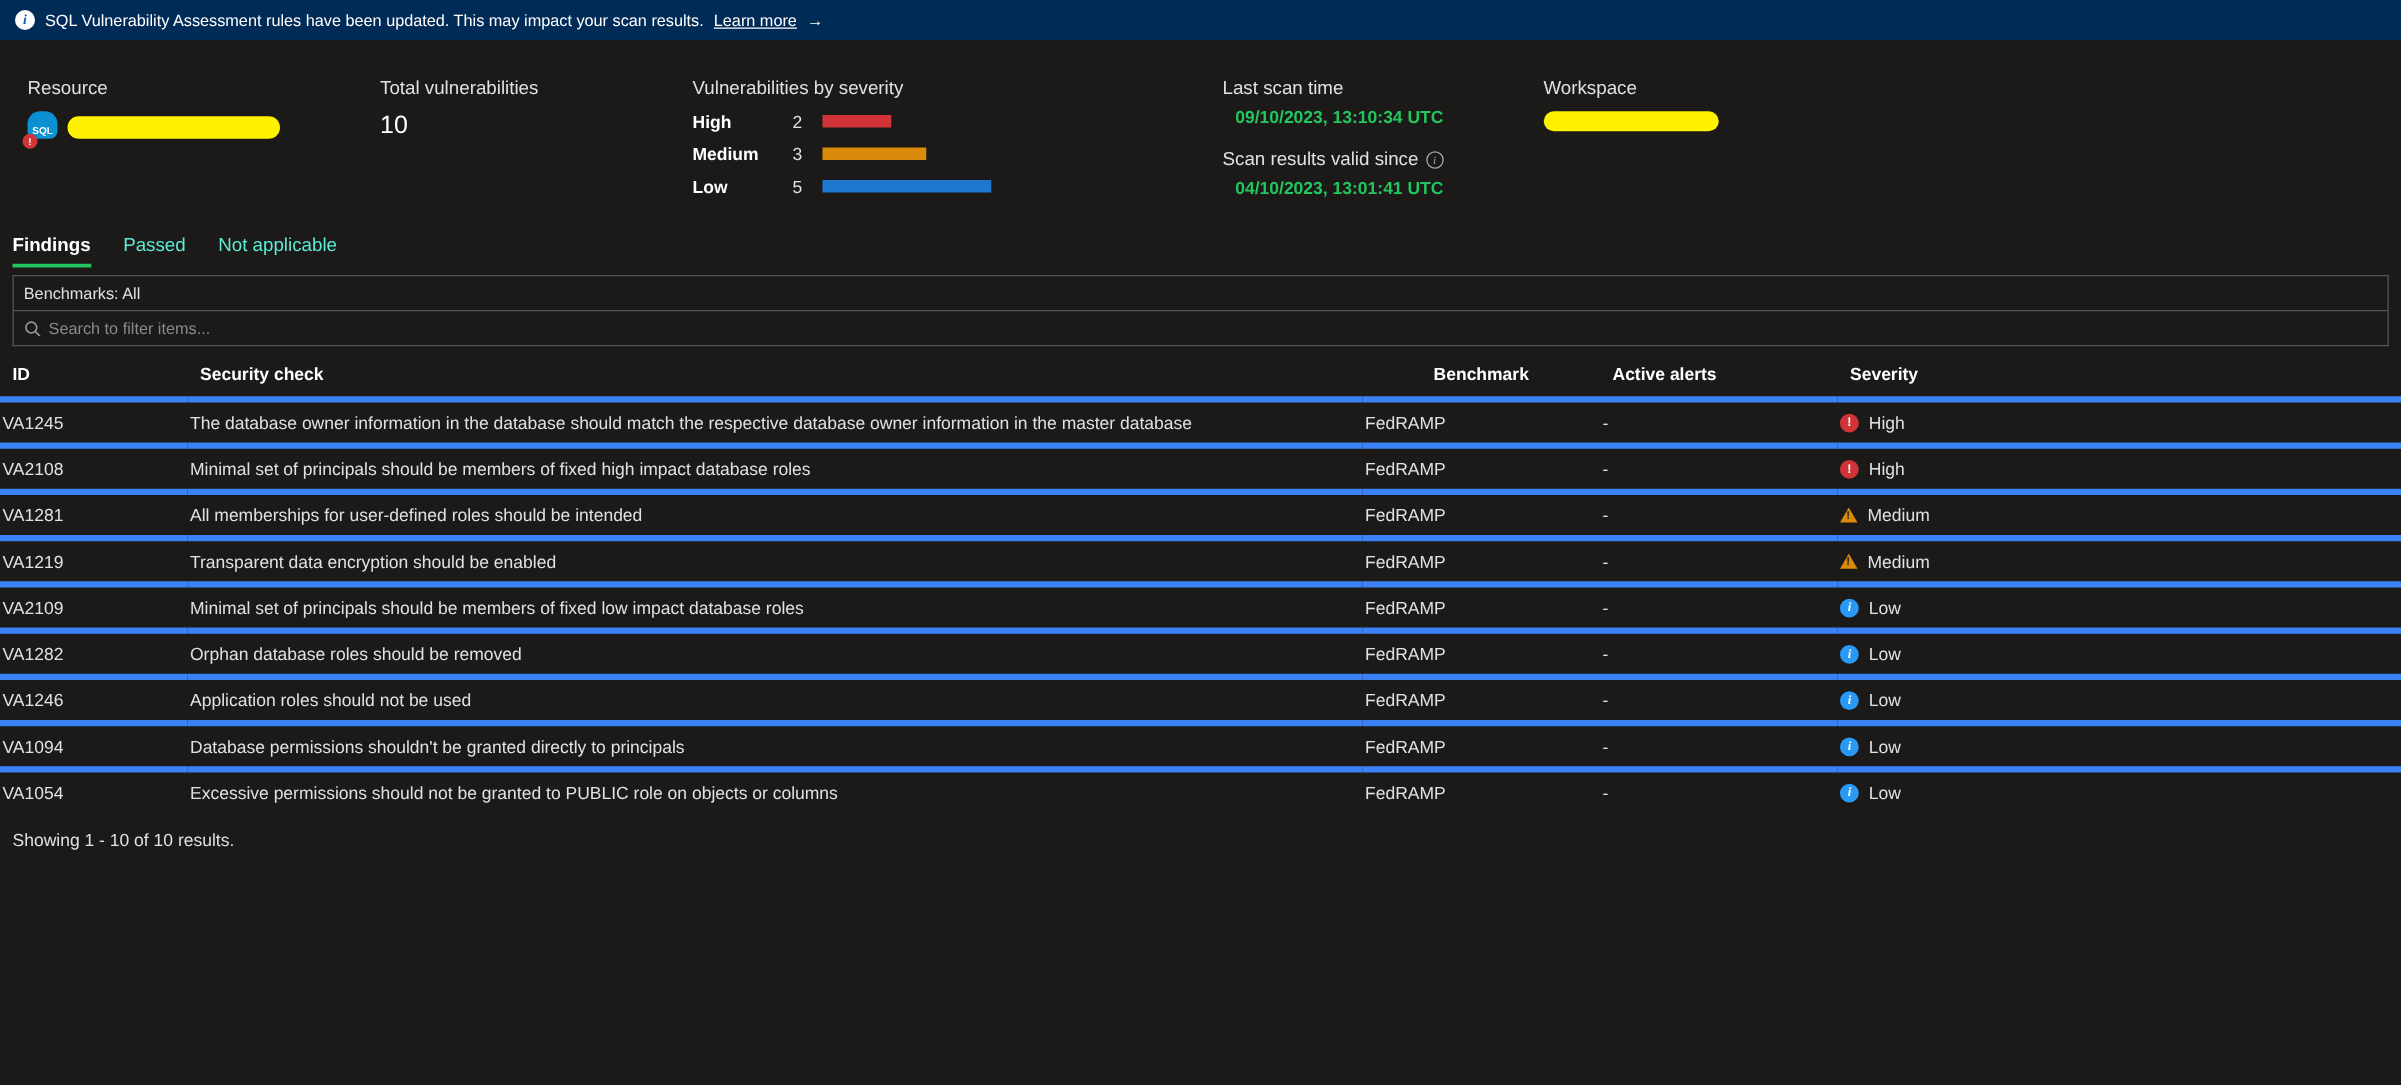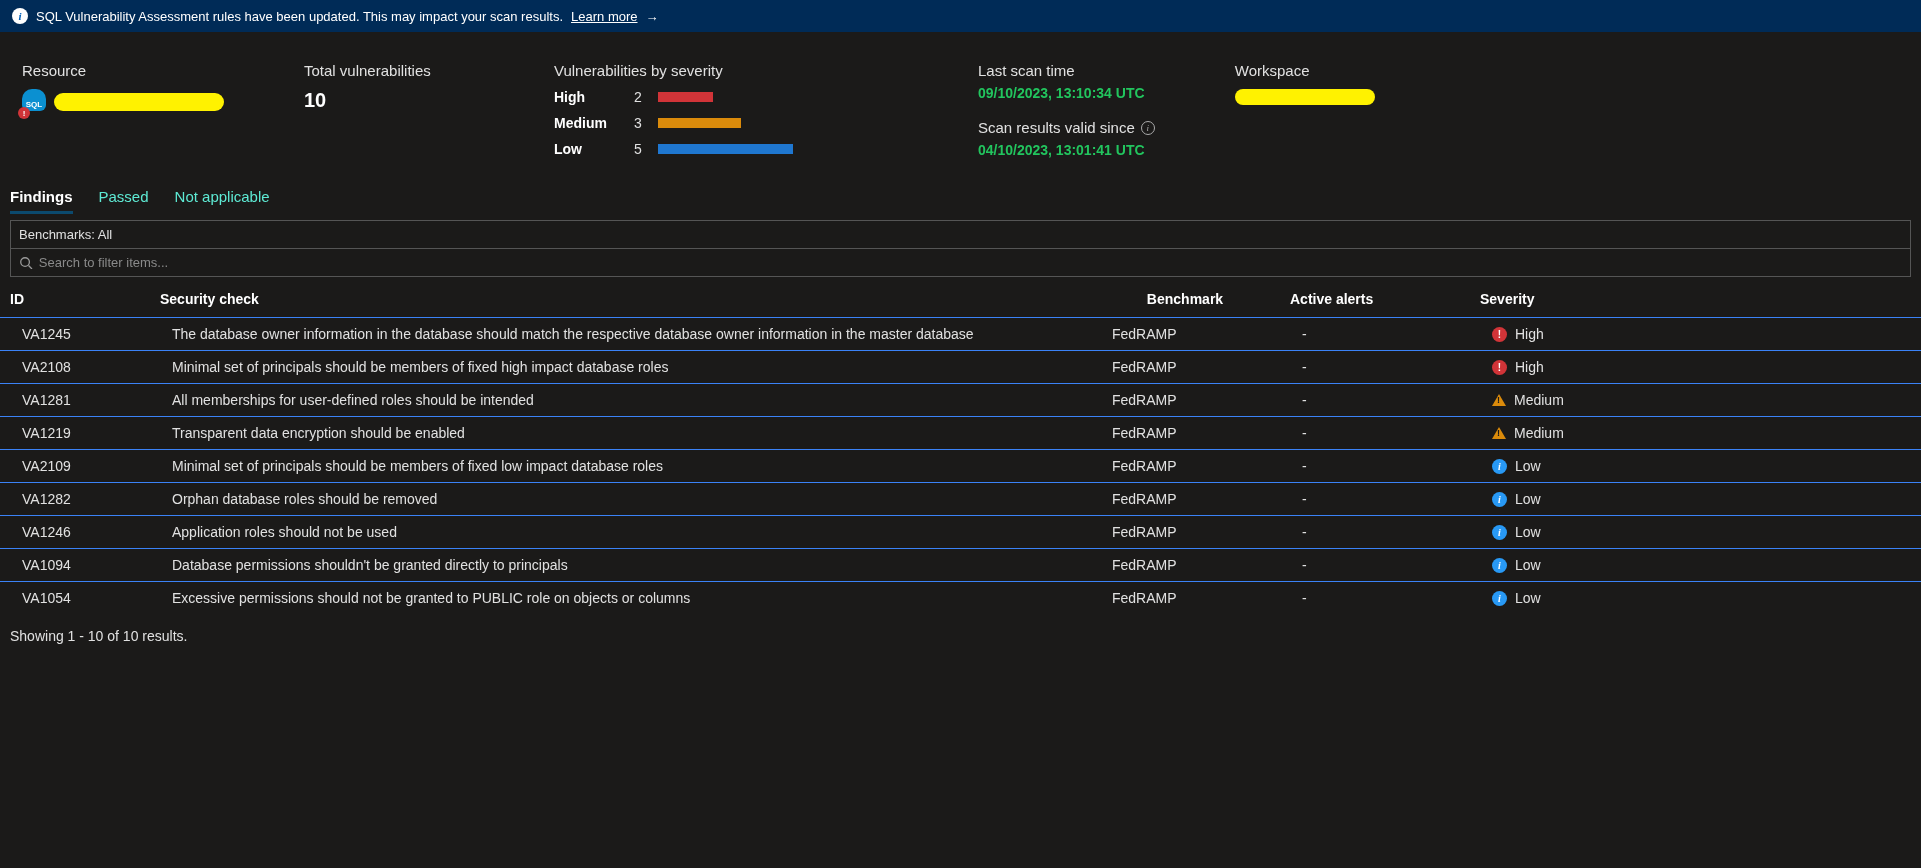--- a/index.html
+++ b/index.html
@@ -32,21 +32,21 @@
 
   
   .summary {
     display:flex;
     gap: 80px;
     padding: 30px 22px 20px;
     align-items:flex-start;
   }
   .summary .block { display:flex; flex-direction:column; gap:10px; }
   .summary .label { color:#e1e1e1; font-size:15px; }
-  .summary .big { font-size:20px; font-weight:700; color:#fff; }
+  .summary .big { font-size:20px; font-weight:400; color:#fff; }
   .resource-item { display:flex; align-items:center; gap:6px; }
   .sql-icon {
     width:26px; height:26px; position:relative;
   }
   .sql-icon .db {
     width:24px;height:22px;background:#0b90d1;
     border-radius: 10px 10px 6px 6px;
     display:flex;align-items:flex-end;justify-content:center;
     color:#fff;font-size:8px;font-weight:bold;
     padding-bottom:2px;
@@ -64,33 +64,33 @@
   
   .sev-grid { display:grid; grid-template-columns: 80px 24px 240px; row-gap:10px; align-items:center; }
   .sev-grid .lbl { color:#fff; font-weight:600; }
   .sev-grid .cnt { color:#e1e1e1; }
   .bar { height:10px; }
   .bar.high { background:#d13438; width:55px; }
   .bar.med { background:#db8b0b; width:83px; }
   .bar.low { background:#1f77d0; width:135px; }
 
   .scan-block { display:flex; flex-direction:column; gap:10px; }
-  .scan-block .row { display:flex; flex-direction:column; gap:6px; }
+  .scan-block .row { display:flex; flex-direction:column; gap:6px;text-align:right; }
   .scan-block .head { color:#e1e1e1; font-size:15px; display:flex; align-items:center; gap:6px;}
   .scan-block .val { color:#22c55e; font-weight:600; }
   .info-outline {
     width:14px;height:14px;border:1px solid #aaa;border-radius:50%;
     display:inline-flex;align-items:center;justify-content:center;
     font-size:9px;color:#aaa;font-style:italic;font-family:Georgia,serif;
   }
 
   
   .tabs { display:flex; gap:26px; padding: 4px 10px 0; border-bottom: none; }
   .tab { color:#5eead4; padding: 6px 0; cursor:pointer; font-size:15px; }
-  .tab.active { color:#fff; font-weight:600; border-bottom:3px solid #0c4a6e; }
+  .tab.active { color:#fff; font-weight:600; border-bottom:3px solid #22c55e; }
 
   
   .filters { padding: 6px 10px 0; }
   .benchmark-select {
     border:1px solid #555; padding:6px 8px; background:#1b1a19; color:#e1e1e1;
     font-size:13px; cursor:pointer;
   }
   .search-row {
     display:flex; align-items:center; gap:6px;
     border:1px solid #555; border-top:none; padding:6px 8px;
@@ -99,21 +99,21 @@
     background:transparent; border:none; outline:none; color:#e1e1e1;
     font-size:13px; width:100%;
   }
   .search-row input::placeholder { color:#8a8a8a; }
   .search-icon { width:14px;height:14px; display:inline-block; }
   .search-icon svg { stroke:#9a9a9a; }
 
   
   table { width:100%; border-collapse:collapse; margin-top:4px; }
   th { text-align:left; color:#fff; font-weight:600; padding:10px 10px; font-size:14px; }
-  td { padding:8px 22px; border-top:1px solid #3b82f6; color:#e1e1e1; font-size:14px; }
+  td { padding:8px 2px; border-top:5px solid #3b82f6; color:#e1e1e1; font-size:14px; }
   tbody tr { cursor:pointer; }
   .col-id { width:150px; }
   .col-check { width:940px; }
   .col-bench { width:190px;text-align:center; }
   .col-alerts { width:190px; }
   .col-sev { width:auto; }
   .sev-cell { display:flex; align-items:center; gap:8px; }
   .sev-icon { width:15px;height:15px;display:inline-flex;align-items:center;justify-content:center;border-radius:50%;font-size:10px;font-weight:bold; }
   .sev-icon.high { background:#d13438;color:#fff; }
   .sev-icon.medium { width:0;height:0;border-left:7px solid transparent;border-right:7px solid transparent;border-bottom:12px solid #db8b0b; border-radius:0; position:relative; }

